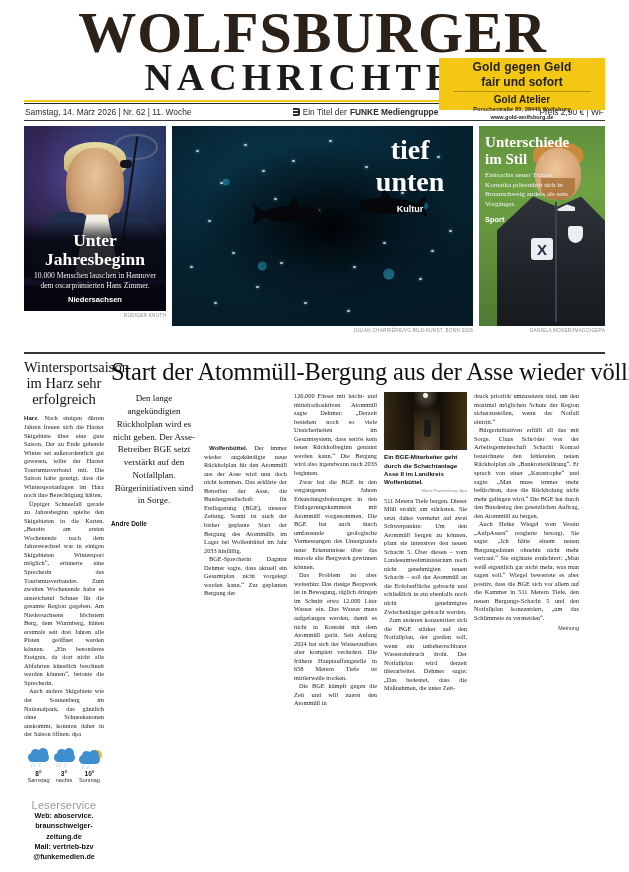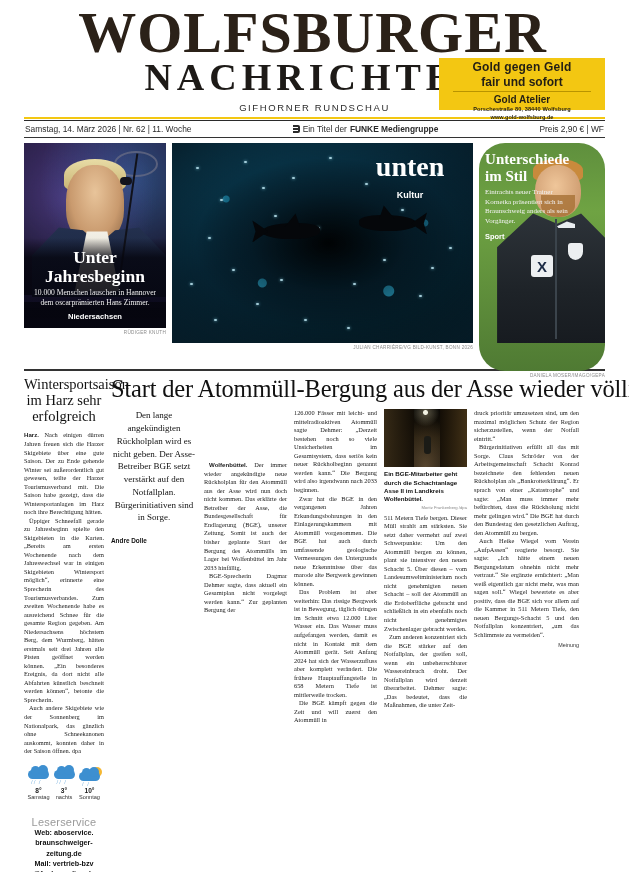--- a/index.html
+++ b/index.html
@@ -173,25 +173,24 @@
   .sea-text { position:absolute; right:4px; top:8px; width:118px; text-align:center; }
   .sea-h {
     font-family:"Liberation Serif", serif; font-weight:700; color:#fff;
     font-size:28px; line-height:1.12;
   }
   .sea-dek { font-family:"Liberation Serif", serif; color:#f0f0f0; font-size:9px; line-height:1.3; margin-top:7px; }
   .sea-tag { font-family:"Liberation Sans", sans-serif; font-weight:700; color:#fff; font-size:9px; margin-top:7px; }
 
   
   .ph-sport {
-    height:228px;
+    height:200px;
     background:
       linear-gradient(180deg,#5f8f3d 0%, #6fa343 30%, #4f7a33 100%);
     position:relative;
-    border-radius:26px;
   }
   .ph-sport .coach-head { position:absolute; left:56px; top:22px; width:46px; height:52px; background:radial-gradient(ellipse at 45% 40%, #efc69a, #c48f63); border-radius:48% 48% 44% 44%; }
   .ph-sport .coach-hair { position:absolute; left:54px; top:16px; width:50px; height:22px; background:#c98a3c; border-radius:50% 50% 20% 20%; }
   .ph-sport .beard { position:absolute; left:62px; top:52px; width:34px; height:22px; background:#a9743a; border-radius:0 0 50% 50%; opacity:.85; }
   .ph-sport .torso {
     position:absolute; left:18px; top:70px; width:120px; height:130px;
     background: linear-gradient(180deg,#2d3339 0%, #1e2328 60%, #171b20 100%);
     clip-path: polygon(30% 0, 50% 8%, 70% 0, 100% 28%, 100% 100%, 0 100%, 0 26%);
   }
   .ph-sport .zip { position:absolute; left:76px; top:76px; width:2px; height:120px; background:#3b444c; }
@@ -275,21 +274,20 @@
   .meinung { font-family:"Liberation Sans", sans-serif; font-size:5.4px; text-align:right; color:#333; margin-top:2px; }
 </style>
 </head>
 <body>
 
 <div class="page">
 
   <div class="masthead">
     <div class="mast-title">WOLFSBURGER</div>
     <div class="mast-sub">NACHRICHTEN</div>
-    <div class="mast-edition">GIFHORNER RUNDSCHAU</div>
 
     <div class="gold-ad">
       <div class="g1">Gold gegen Geld</div>
       <div class="g2">fair und sofort</div>
       <div class="grule"></div>
       <div class="g3">Gold Atelier</div>
       <div class="g4">Porschestraße 80, 38440 Wolfsburg</div>
       <div class="g5">www.gold-wolfsburg.de</div>
     </div>
   </div>
@@ -361,20 +359,21 @@
           <span style="left:36%;top:68%"></span>
             <span style="left:48%;top:42%"></span>
           <span style="left:14%;top:88%"></span>
             <span style="left:60%;top:70%"></span>
           <span style="left:30%;top:22%"></span>
             <span style="left:86%;top:62%"></span>
         </div>
         <div class="shark" style="left:30%;top:40%"></div>
         <div class="shark" style="left:62%;top:36%;transform:scaleX(-1)"></div>
         <div class="sea-text">
+          <div class="sea-h">tief</div>
           <div class="sea-h">unten</div>
           <div class="sea-tag">Kultur</div>
         </div>
       </div>
       <div class="credit">JULIAN CHARRIÈRE/VG BILD-KUNST, BONN 2026</div>
     </div>
 
     <div class="hero-col hero-d">
       <div class="photo ph-sport">
         <div class="coach-hair"></div>

